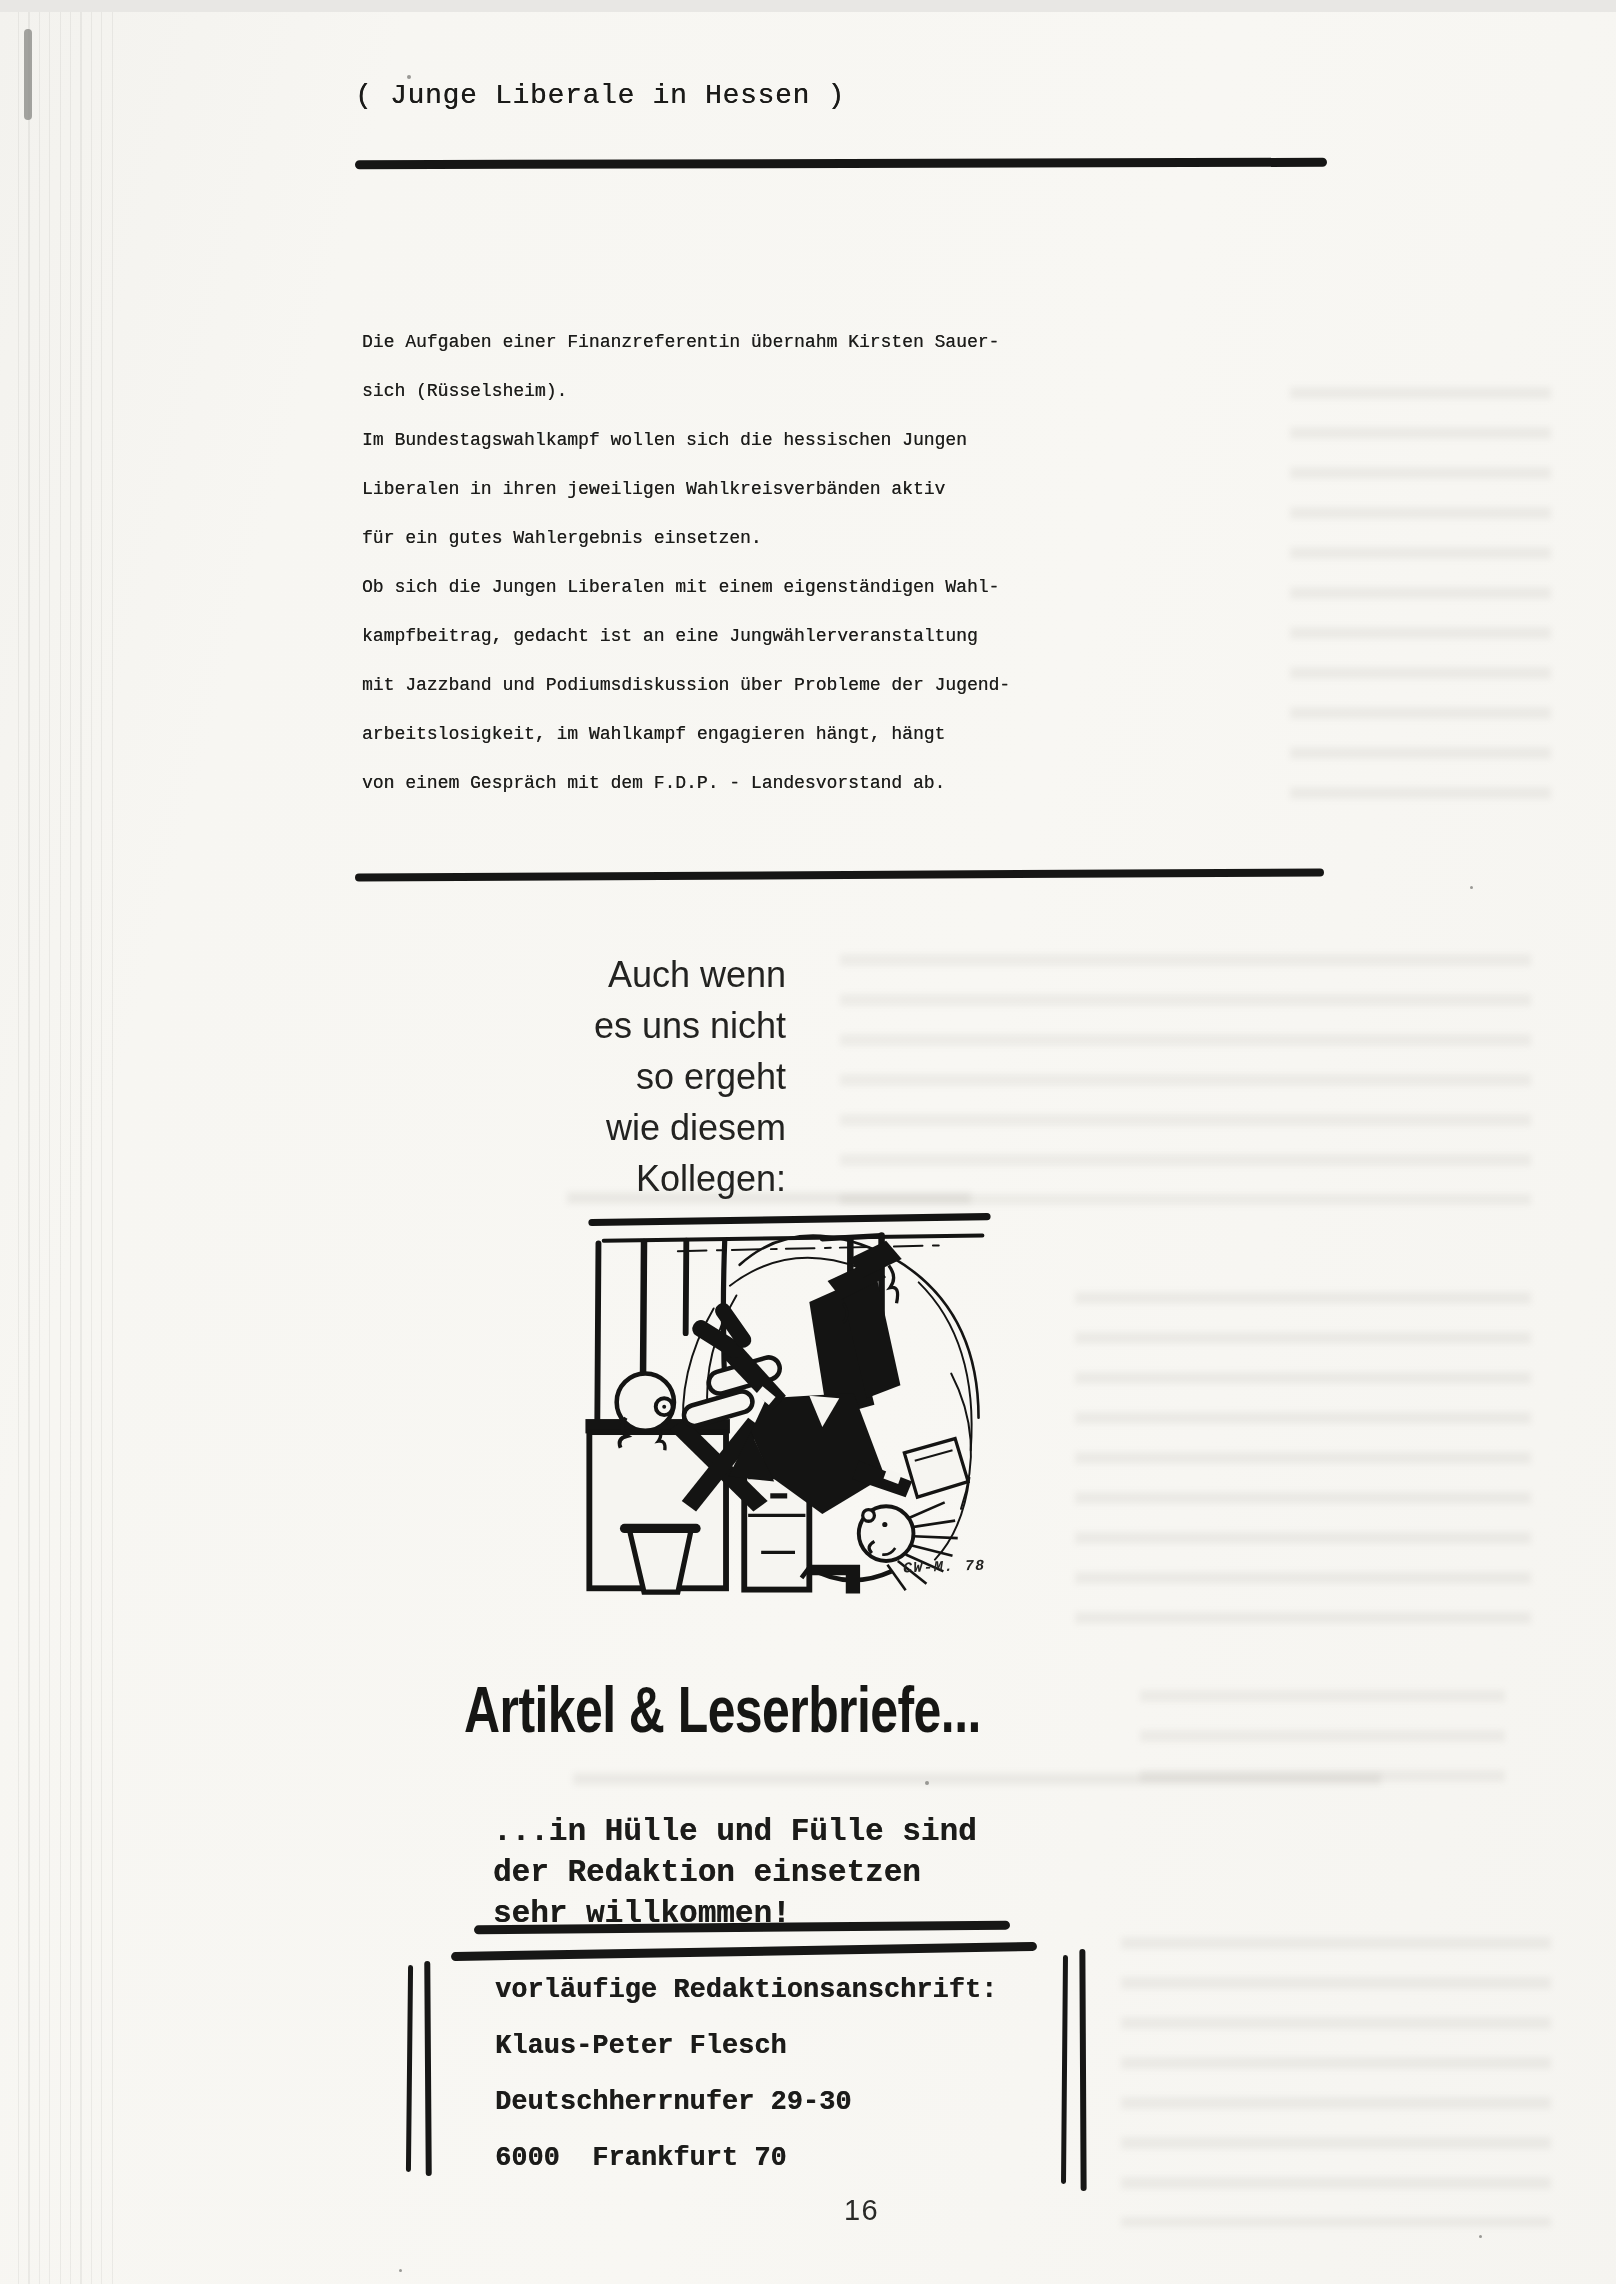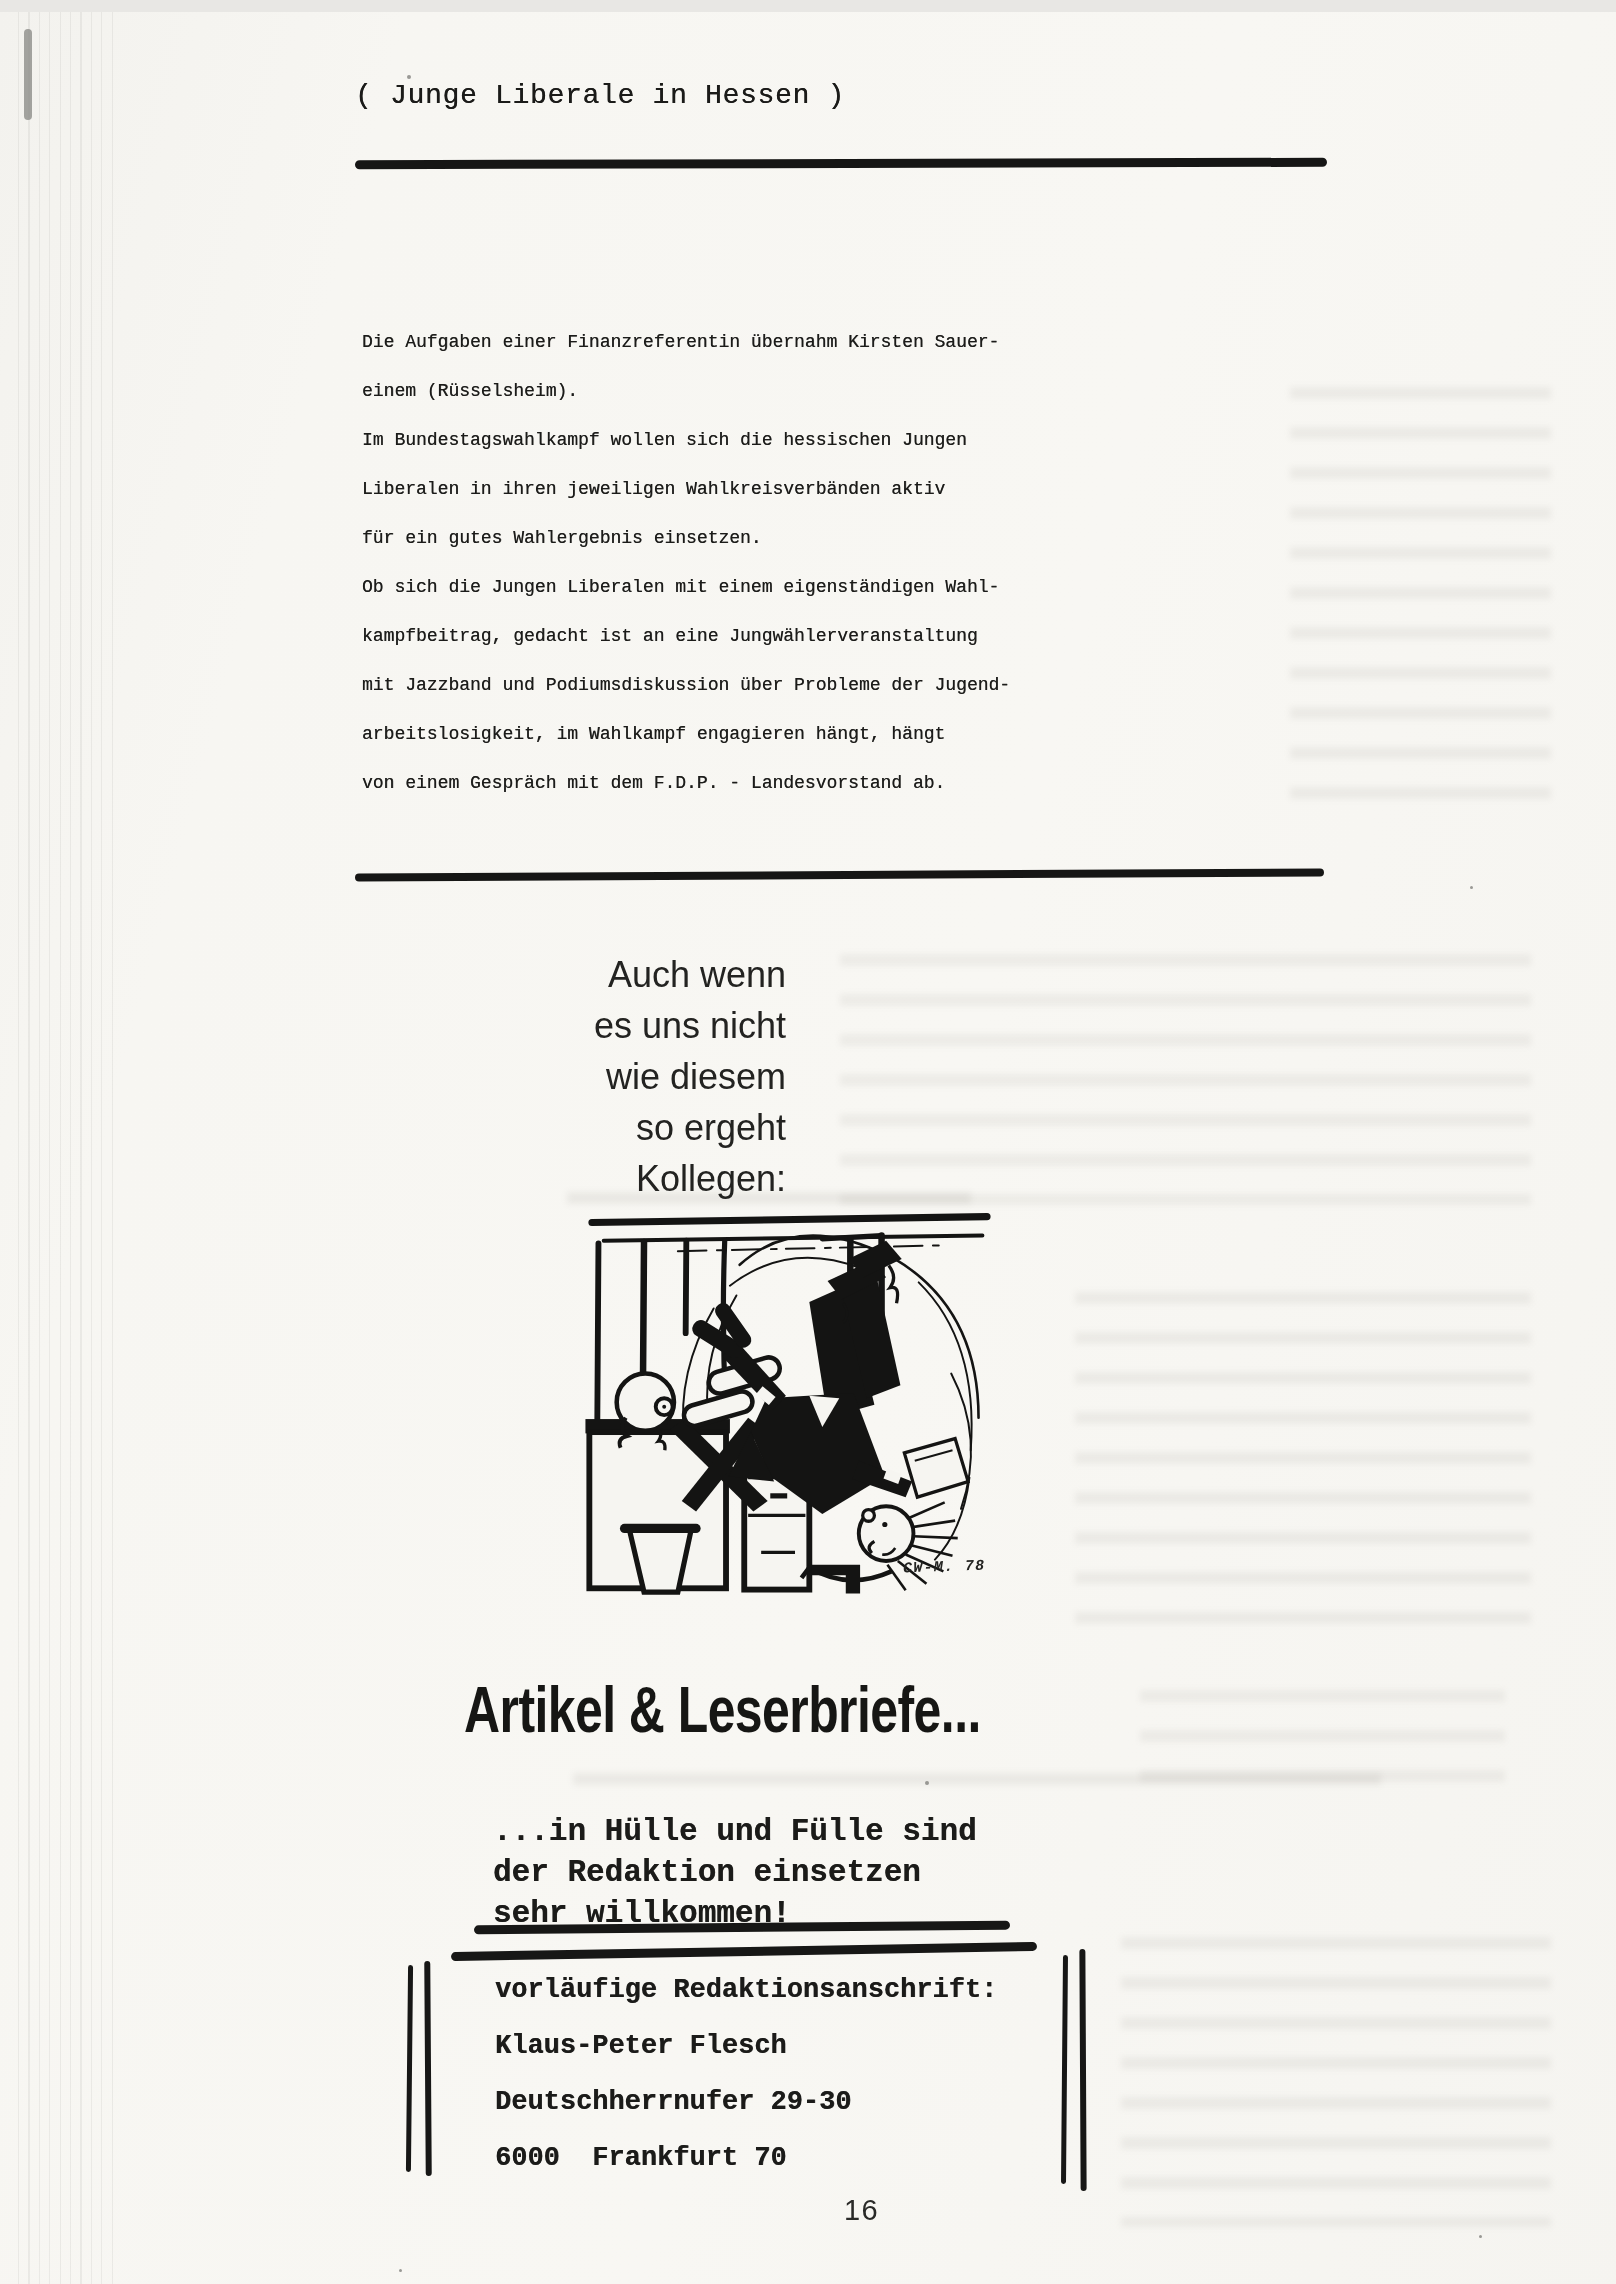--- a/index.html
+++ b/index.html
@@ -106,38 +106,38 @@
   <div class="ghost" style="left:567px;top:1170px;width:404px;height:35px;opacity:.13;"></div>
   <div class="ghost" style="left:1140px;top:1668px;width:365px;height:104px;opacity:.10;"></div>
   <div class="ghost" style="left:573px;top:1751px;width:808px;height:36px;opacity:.12;"></div>
   <div class="ghost" style="left:1121px;top:1915px;width:430px;height:300px;opacity:.11;"></div>
 
   <div class="header-title mono">( Junge Liberale in Hessen )</div>
   <div class="rule rule-1"></div>
 
   <div class="article mono">
     <div>Die Aufgaben einer Finanzreferentin übernahm Kirsten Sauer-</div>
-    <div>einem (Rüsselsheim).</div>
+    <div>sich (Rüsselsheim).</div>
     <div>Im Bundestagswahlkampf wollen sich die hessischen Jungen</div>
     <div>Liberalen in ihren jeweiligen Wahlkreisverbänden aktiv</div>
     <div>für ein gutes Wahlergebnis einsetzen.</div>
     <div>Ob sich die Jungen Liberalen mit einem eigenständigen Wahl-</div>
     <div>kampfbeitrag, gedacht ist an eine Jungwählerveranstaltung</div>
     <div>mit Jazzband und Podiumsdiskussion über Probleme der Jugend-</div>
     <div>arbeitslosigkeit, im Wahlkampf engagieren hängt, hängt</div>
     <div>von einem Gespräch mit dem F.D.P. - Landesvorstand ab.</div>
   </div>
 
   <div class="rule rule-2"></div>
 
   <div class="caption sans">
     <div>Auch wenn</div>
     <div>es uns nicht</div>
+    <div>so ergeht</div>
     <div>wie diesem</div>
-    <div>so ergeht</div>
     <div>Kollegen:</div>
   </div>
 
   <div class="cartoon">
     <svg viewBox="0 0 640 610" width="417" height="397">
 
       <g stroke="#141413" stroke-linecap="round" fill="none">
         <path d="M18 30 L625 21" stroke-width="11"></path>
         <path d="M36 58 L618 50" stroke-width="6"></path>
         <path d="M150 74 L560 65" stroke-width="3" stroke-dasharray="44 16 9 14"></path>

